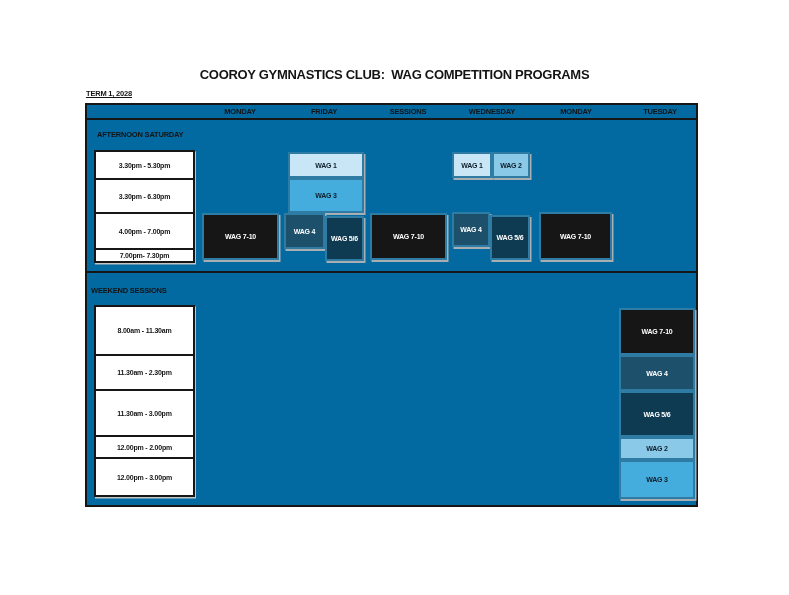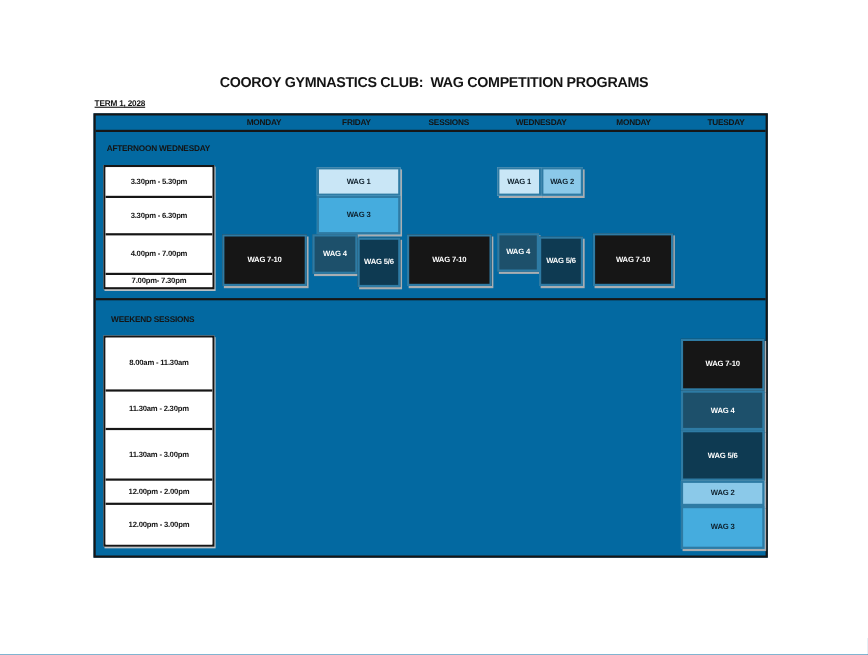--- a/index.html
+++ b/index.html
@@ -23,21 +23,21 @@
   .header-row {
     position:absolute; top:0; left:0; width:100%; height:13px;
     border-bottom:2px solid #161616;
   }
   .day {
     position:absolute; top:2px; width:84px; text-align:center;
     font-size:7.5px; letter-spacing:-0.2px;
   }
   .section-heading { position:absolute; font-size:7.5px; letter-spacing:-0.2px; }
   .heading-afternoon { left:10px; top:25px; }
-  .heading-weekend  { left:14px; top:181px;text-align:right; }
+  .heading-weekend  { left:4px; top:181px;text-align:right; }
   .divider {
     position:absolute; left:0; top:166px; width:100%; height:0;
     border-top:2px solid #161616;
   }
   .time-table {
     position:absolute; left:7px; width:97px;
     border:2px solid #161616; background:#ffffff;
     box-shadow:1px 1.5px 0 #c2c5c7; box-sizing:content-box;
   }
   .tt-afternoon { top:45px; }
@@ -68,21 +68,21 @@
 
     <div class="header-row">
         <span class="day" style="left: 111px;">MONDAY</span>
         <span class="day" style="left: 195px;">FRIDAY</span>
         <span class="day" style="left: 279px;">SESSIONS</span>
         <span class="day" style="left: 363px;">WEDNESDAY</span>
         <span class="day" style="left: 447px;">MONDAY</span>
         <span class="day" style="left: 531px;">TUESDAY</span>
       </div>
 
-    <div class="section-heading heading-afternoon">AFTERNOON WEDNESDAY</div>
+    <div class="section-heading heading-afternoon">AFTERNOON SATURDAY</div>
 
     <div class="time-table tt-afternoon">
         <div class="time-row" style="height: 26px;">3.30pm - 5.30pm</div>
         <div class="time-row" style="height: 34px;">3.30pm - 6.30pm</div>
         <div class="time-row" style="height: 36px;">4.00pm - 7.00pm</div>
         <div class="time-row" style="height: 13px;">7.00pm- 7.30pm</div>
       </div>
 
     <div class="divider"></div>
 

